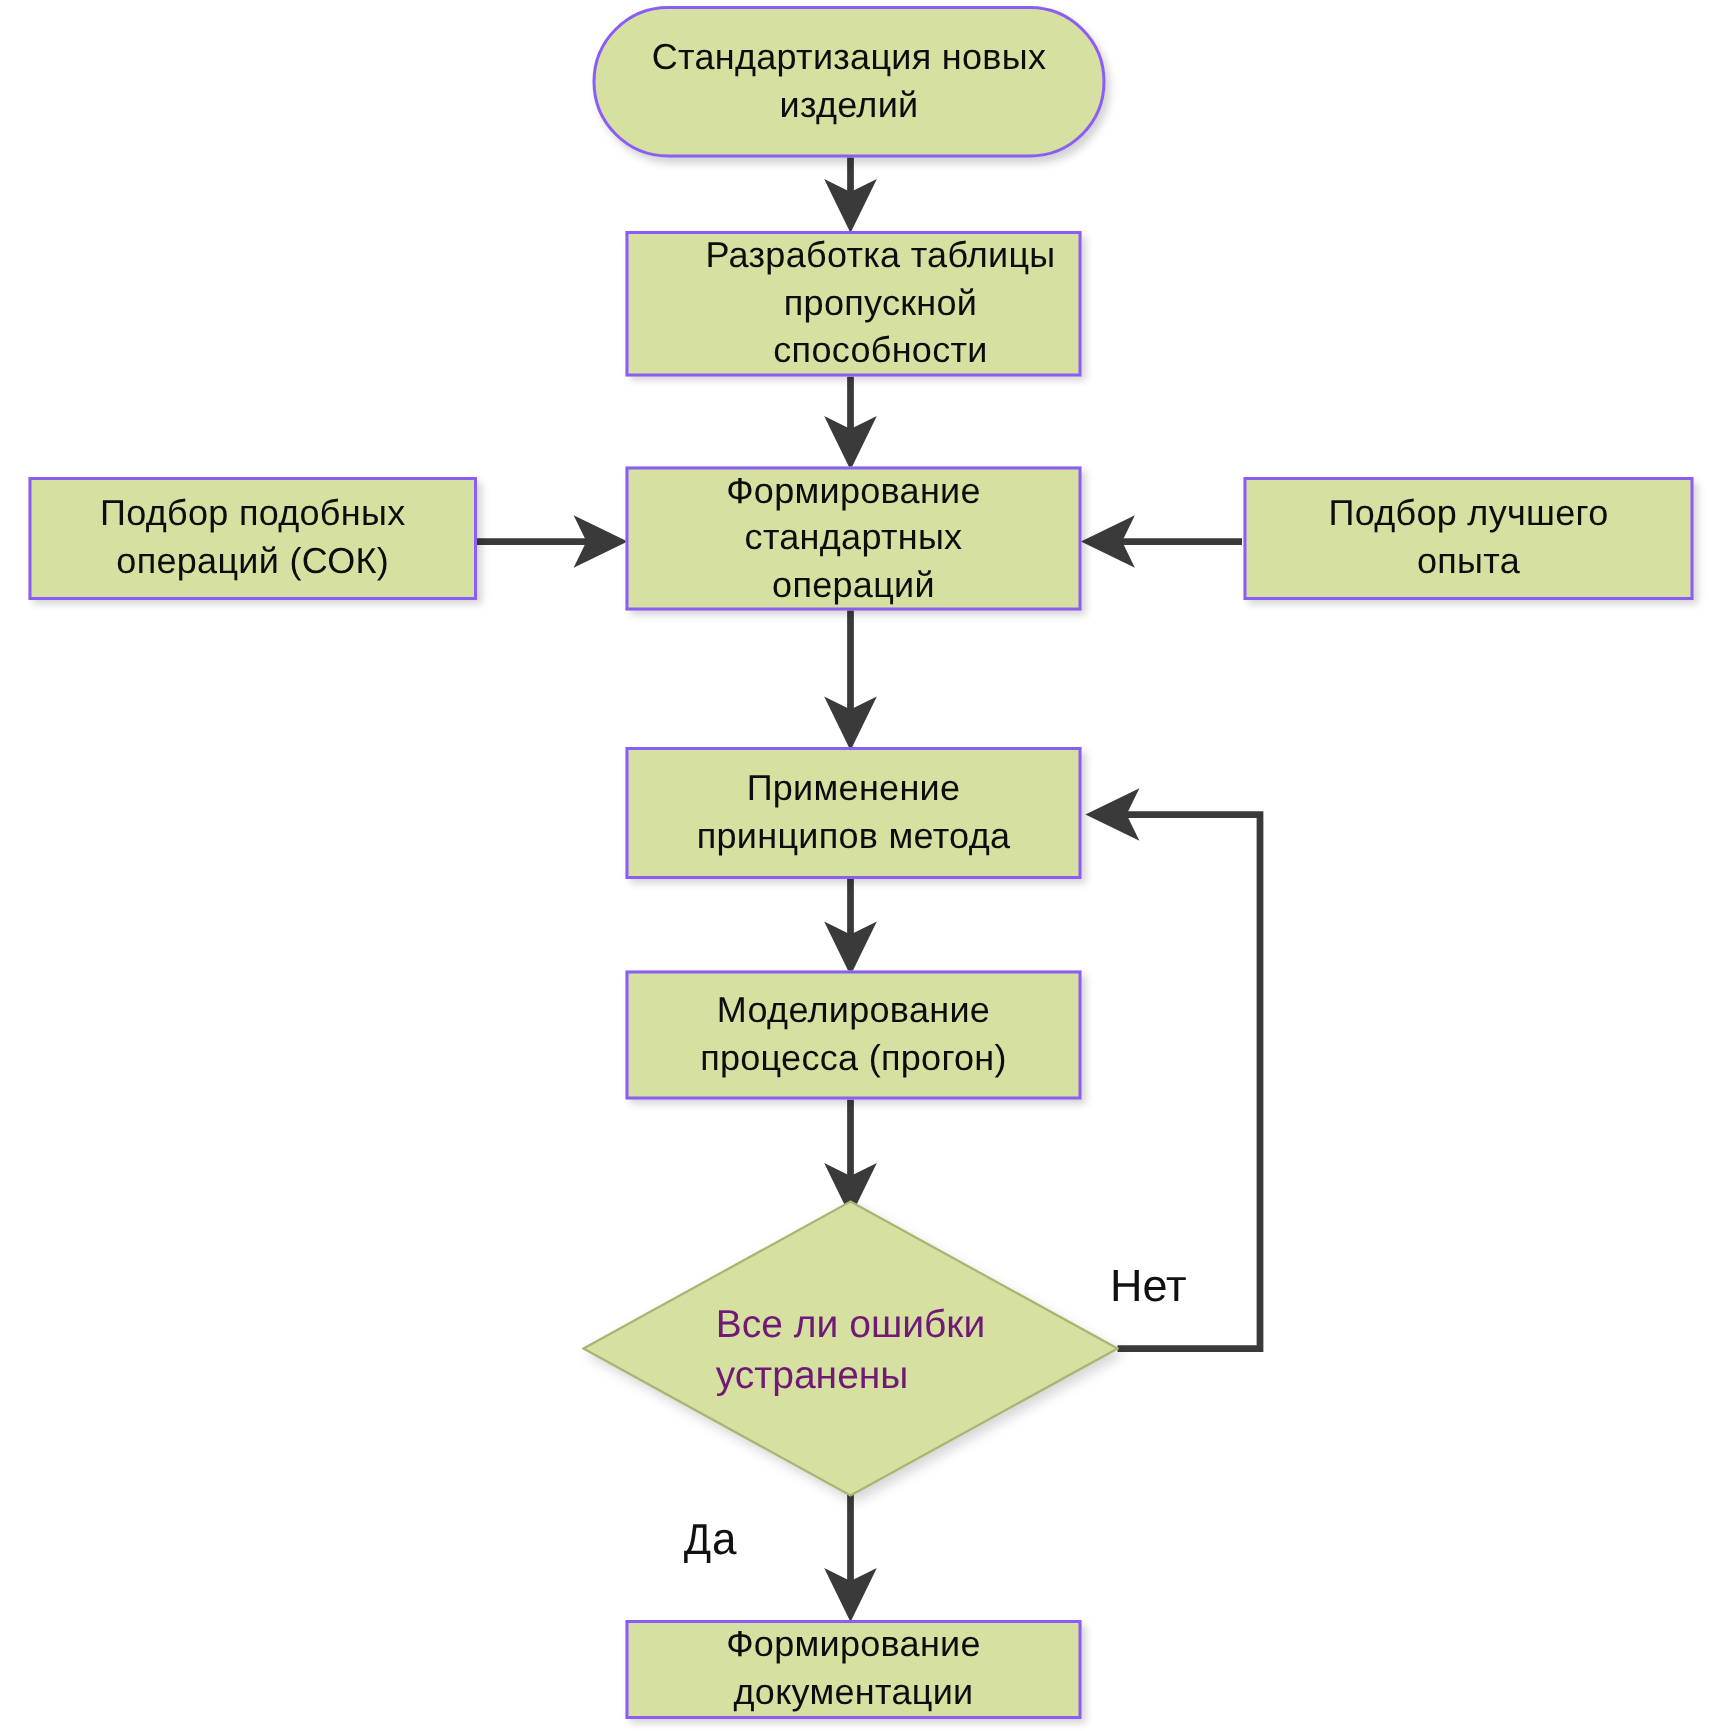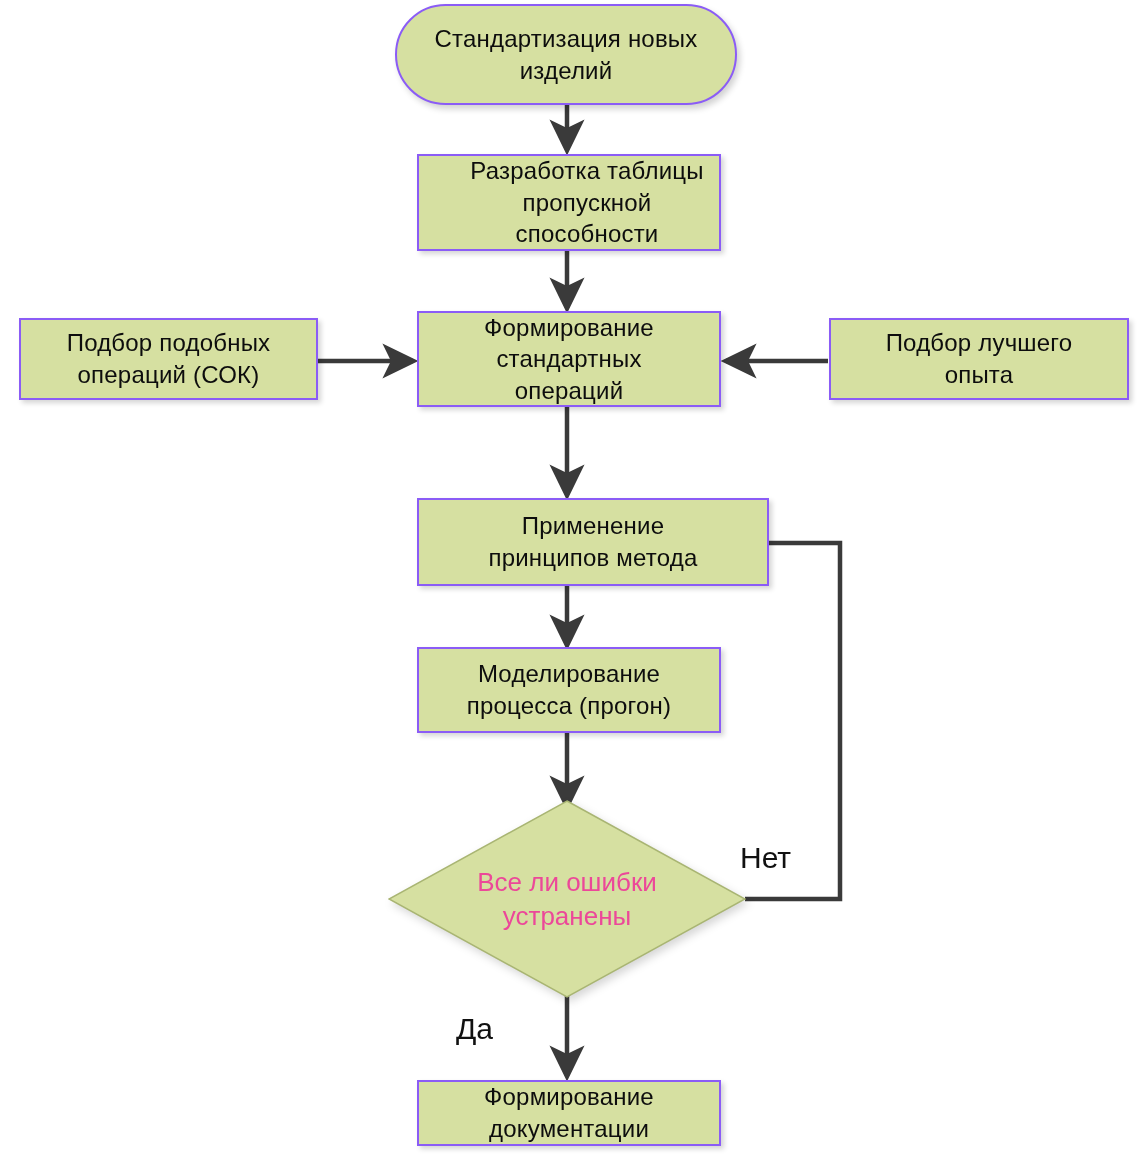--- a/index.html
+++ b/index.html
@@ -47,24 +47,23 @@
   }
   .diamond-label {
     position: absolute;
     left: 0;
     top: 0;
     width: 100%;
     height: 100%;
     display: flex;
     align-items: center;
     justify-content: center;
-    text-align: center;
     font-size: 26px;
     line-height: 1.32;
-    color: #ec4899;
+    color: #701a75;
     white-space: pre-line;
     pointer-events: none;
   }
   .edge-label {
     position: absolute;
     font-size: 30px;
     color: #111111;
     white-space: nowrap;
   }
   #edges {
@@ -117,34 +116,34 @@
   <div class="node" style="left:417px; top:311px; width:304px; height:96px;">Формирование
 стандартных
 операций</div>
 
   <div class="node" style="left:19px; top:318px; width:299px; height:82px;">Подбор подобных
 операций (СОК)</div>
 
   <div class="node" style="left:829px; top:318px; width:300px; height:82px;">Подбор лучшего
 опыта</div>
 
-  <div class="node" style="left:417px; top:498px; width:352px; height:88px;">Применение
+  <div class="node" style="left:417px; top:498px; width:304px; height:88px;">Применение
 принципов метода</div>
 
   <div class="node" style="left:417px; top:647px; width:304px; height:86px;">Моделирование
 процесса (прогон)</div>
 
   <div class="diamond-wrap" style="left:388px; top:800px; width:358px; height:198px;">
     <svg width="358" height="198" viewBox="0 0 358 198" xmlns="http://www.w3.org/2000/svg">
       <polygon points="179,1 357,99 179,197 1,99" fill="#d6e0a1" stroke="#a9b573" stroke-width="1.5"></polygon>
     </svg>
     <div class="diamond-label">Все ли ошибки
 устранены</div>
   </div>
 
   <div class="node" style="left:417px; top:1080px; width:304px; height:66px;">Формирование
 документации</div>
 
   <div class="edge-label" style="left:740px; top:841px;">Нет</div>
 
-  <div class="edge-label" style="left:456px; top:1012px;">Да</div>
+  <div class="edge-label" style="left:456px; top:1012px;font-family:Liberation Mono, monospace;">Да</div>
 
 </div>
 
 </body></html>

